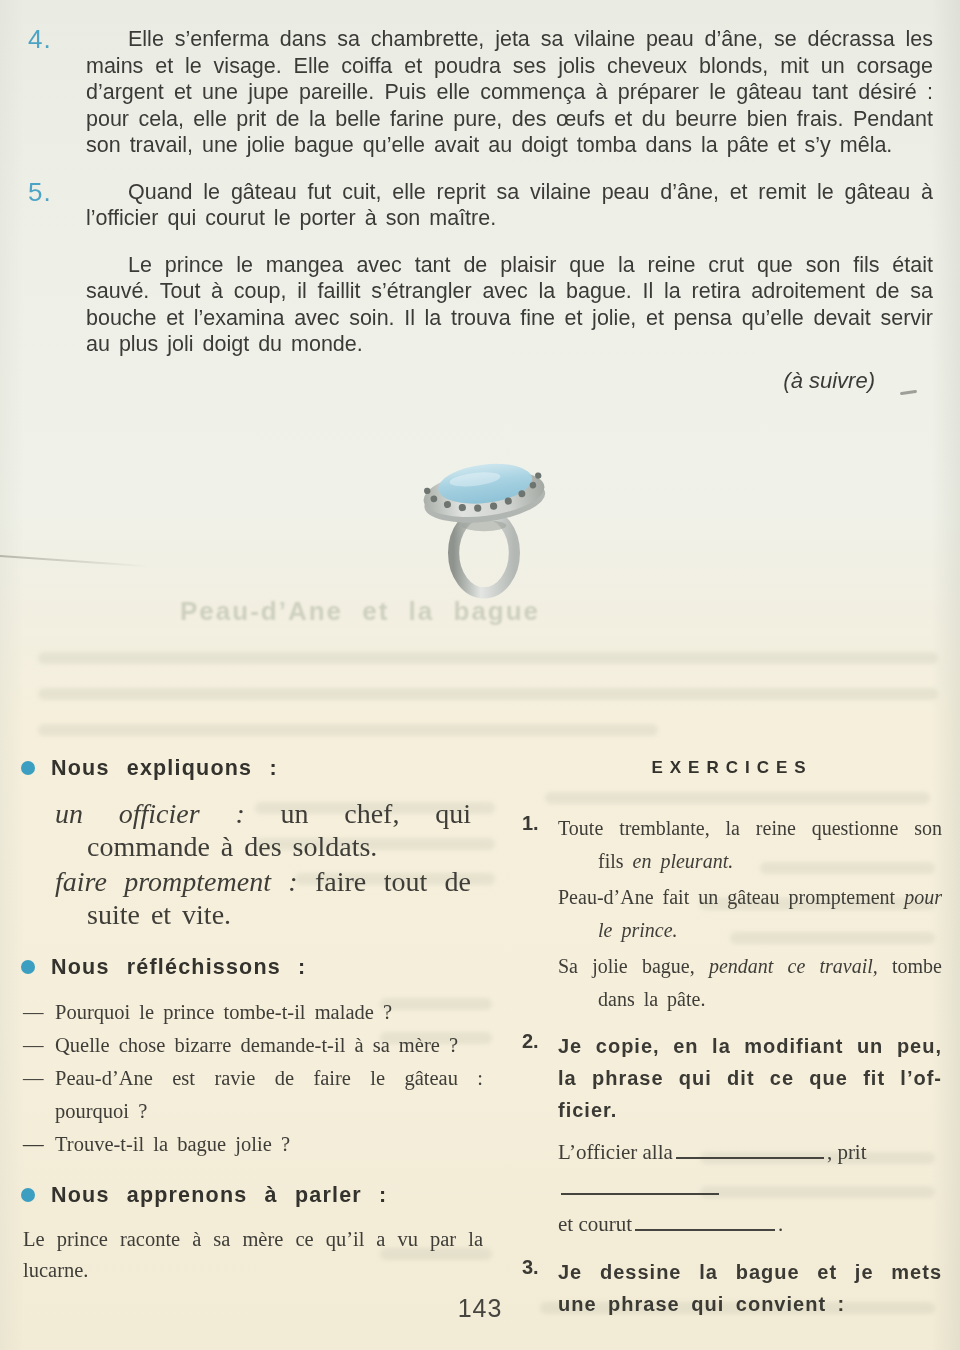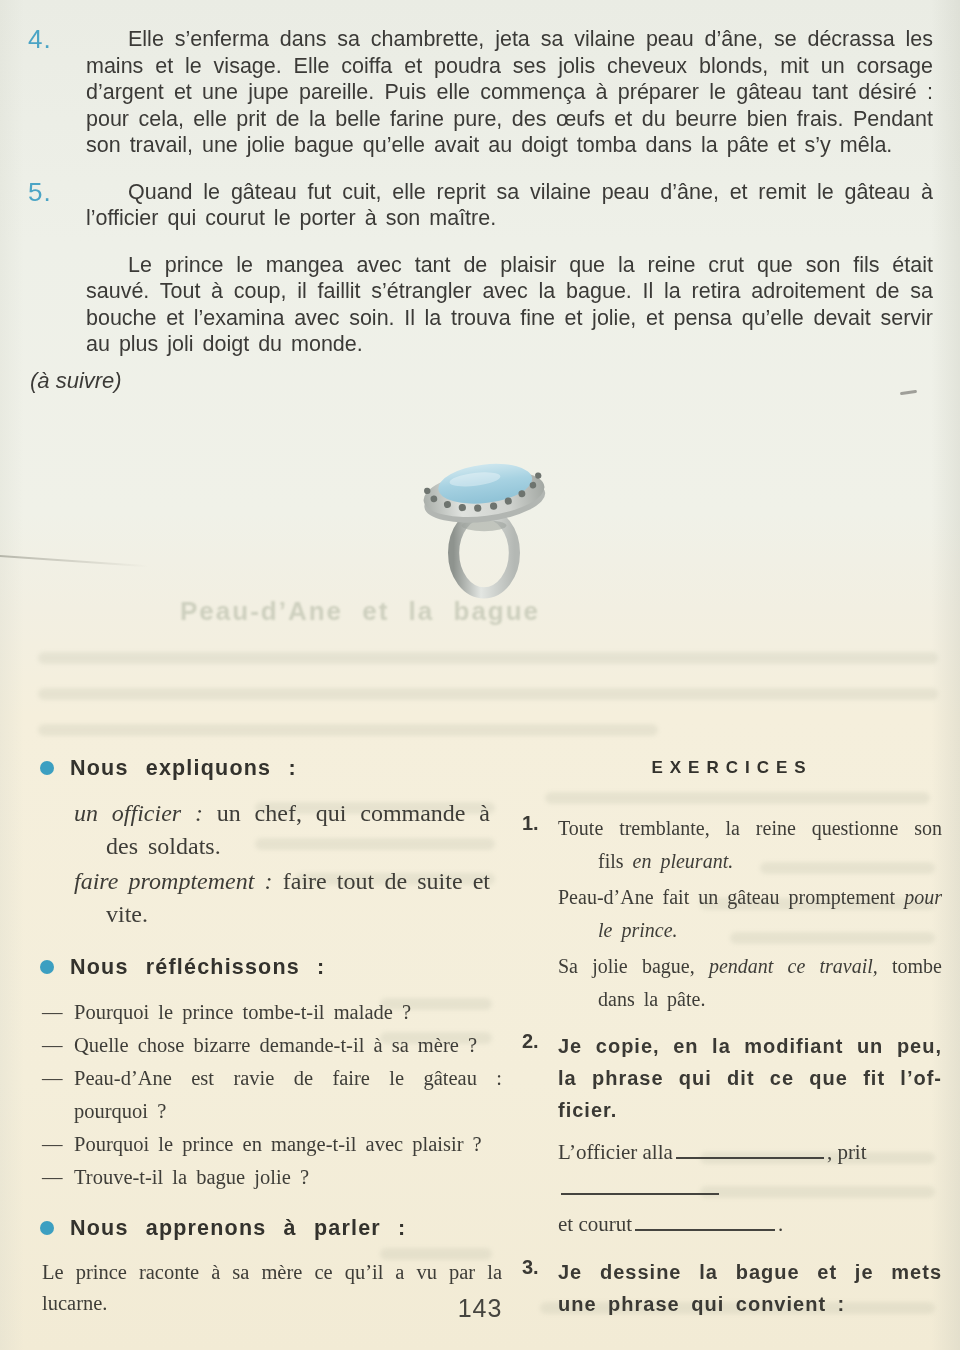--- a/index.html
+++ b/index.html
@@ -20,21 +20,21 @@
   .pnum{
     position:absolute;left:-2px;top:-2px;
     font-size:26px;color:#4ba4c5;letter-spacing:1px;
   }
   .ptext{
     margin:0;font-size:21.5px;line-height:26.5px;
     text-align:justify;word-spacing:3px;text-indent:42px;
     color:#3b3a37;
   }
   .suite{
-    margin-top:10px;padding-right:58px;
+    margin-top:10px;text-align:right;padding-right:58px;
     font-style:italic;font-size:22px;color:#3b3a37;
   }
   .pencil-dash{
     position:absolute;left:900px;top:391px;width:17px;height:3px;
     background:#8b8b84;transform:rotate(-9deg);border-radius:2px;opacity:.8;
   }
   .crease{
     position:absolute;left:-4px;top:560px;width:152px;height:2px;
     background:linear-gradient(to right,#97978b,rgba(150,150,140,0));
     transform:rotate(4deg);opacity:.65;
@@ -45,34 +45,34 @@
   .ghost-title{
     position:absolute;left:180px;top:596px;width:400px;
     font-weight:bold;font-size:26px;letter-spacing:2px;word-spacing:10px;
     color:#c7cab8;filter:blur(1.3px);opacity:.85;
   }
   .gbar{
     position:absolute;height:12px;border-radius:6px;
     background:#a9ad98;opacity:.18;filter:blur(2px);
   }
   
-  .left-col{position:absolute;left:40px;top:756px;width:462px;}
+  .left-col{position:absolute;left:21px;top:756px;width:462px;}
   .right-col{position:absolute;left:522px;top:758px;width:420px;}
   .sec-head{
     position:relative;padding-left:30px;
     font-weight:bold;font-size:21.5px;letter-spacing:1.2px;word-spacing:10px;
     color:#33322d;margin:0 0 16px 0;
   }
   .bullet{
     position:absolute;left:0;top:5px;width:14px;height:14px;border-radius:50%;
     background:#3c9fc1;
   }
   .def{
     font-family:"Liberation Serif", serif;
-    font-size:24px;line-height:33px;color:#3e3d38;
+    font-size:28px;line-height:33px;color:#3e3d38;
     text-align:justify;word-spacing:4px;
     padding-left:66px;text-indent:-32px;margin:0 12px 2px 0;
   }
   .def .term{font-style:italic;}
   .sec-gap{height:22px;}
   .q{
     position:relative;font-family:"Liberation Serif", serif;
     font-size:20.5px;line-height:33px;color:#3e3d38;
     text-align:justify;word-spacing:4px;
     padding-left:34px;margin:0;
@@ -230,21 +230,20 @@
     <p class="q">
       <span class="dash">—</span>
       <span>Quelle chose bizarre demande-t-il à sa mère&nbsp;?</span>
     </p>
     <p class="q">
       <span class="dash">—</span>
       <span>Peau-d’Ane est ravie de faire le gâteau&nbsp;: pourquoi&nbsp;?</span>
     </p>
     <p class="q">
       <span class="dash">—</span>
-      <span>Pourquoi le prince en mange-t-il avec plaisir&nbsp;?</span>
     </p>
     <p class="q">
       <span class="dash">—</span>
       <span>Trouve-t-il la bague jolie&nbsp;?</span>
     </p>
 
     <div class="sec-gap"></div>
 
     <div class="sec-head">
       <span class="bullet"></span>

